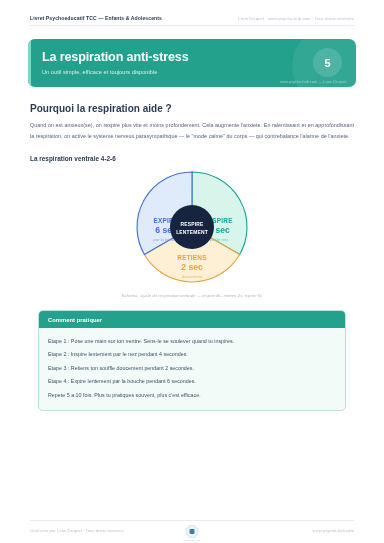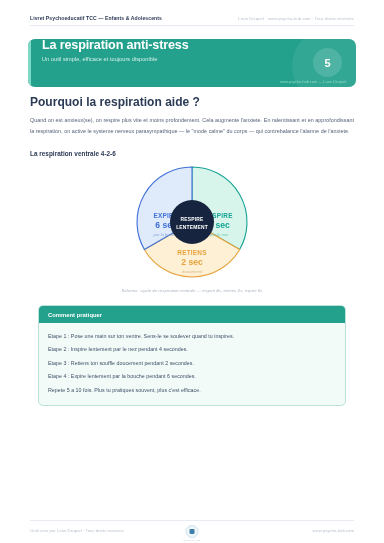--- a/index.html
+++ b/index.html
@@ -55,21 +55,21 @@
   .banner-wrap {
     padding: 13px 28px 0 28px;
   }
   .banner {
     position: relative;
     height: 48px;
     border-radius: 7px;
     background: #23a18c;
     overflow: hidden;
     display: flex;
-    align-items: flex-start;
+    align-items: center;
   }
   .banner-accent {
     position: absolute;
     left: 0; top: 0; bottom: 0;
     width: 3px;
     background: #7fd8c6;
   }
   .banner-deco {
     position: absolute;
     right: -14px;
@@ -122,24 +122,24 @@
     letter-spacing: 0.04px;
     z-index: 3;
   }
 
   
   .content {
     padding: 0 30px;
     flex: 1 1 auto;
   }
   .section-h2 {
-    font-size: 12px;
+    font-size: 10px;
     font-weight: bold;
     color: #2b3a55;
-    margin-top: 8px;
+    margin-top: 16px;
     letter-spacing: 0.02px;
   }
   .para {
     font-size: 5.4px;
     line-height: 1.95;
     color: #56637a;
     margin-top: 6px;
     text-align: justify;
     letter-spacing: 0.02px;
   }

